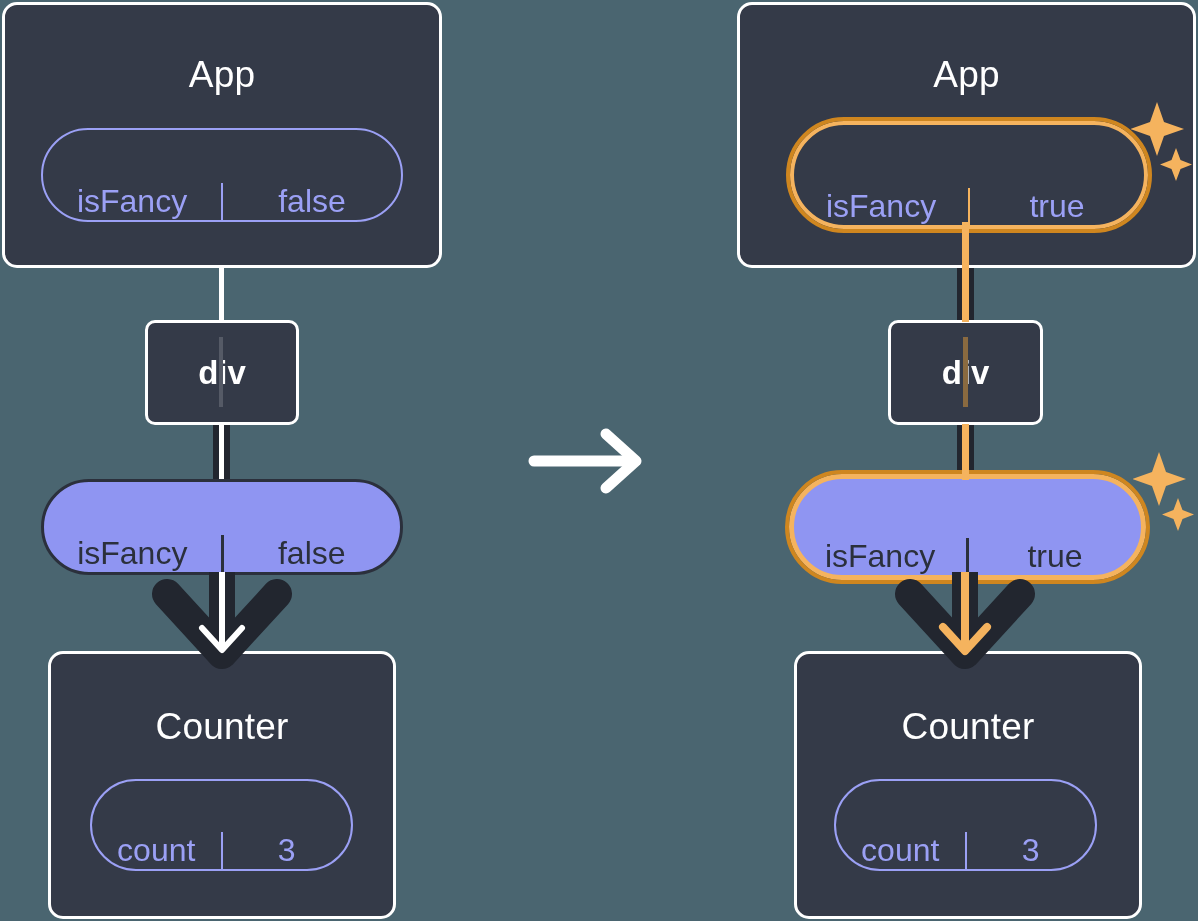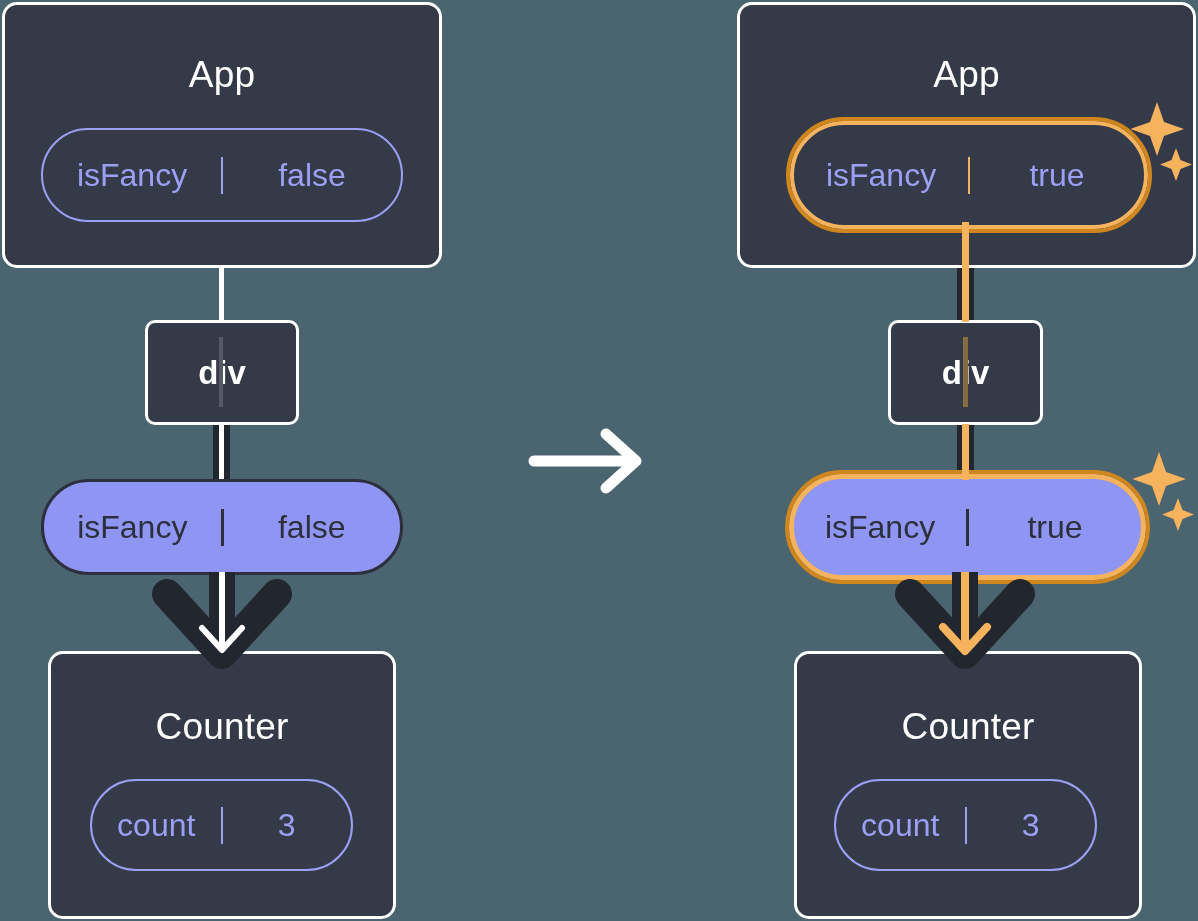--- a/index.html
+++ b/index.html
@@ -54,21 +54,21 @@
     font-size: 33px;
     font-weight: 700;
     z-index: 7;
   }
 
   
   .pill {
     position: absolute;
     box-sizing: border-box;
     display: flex;
-    align-items: center;
+    align-items: flex-end;
     z-index: 8;
   }
   .pill-outline {
     background: transparent;
     border: 2px solid #9ba0f5;
     border-radius: 999px;
   }
   .pill-filled {
     background: #8f95f2;
     border: 3px solid #2b303c;

